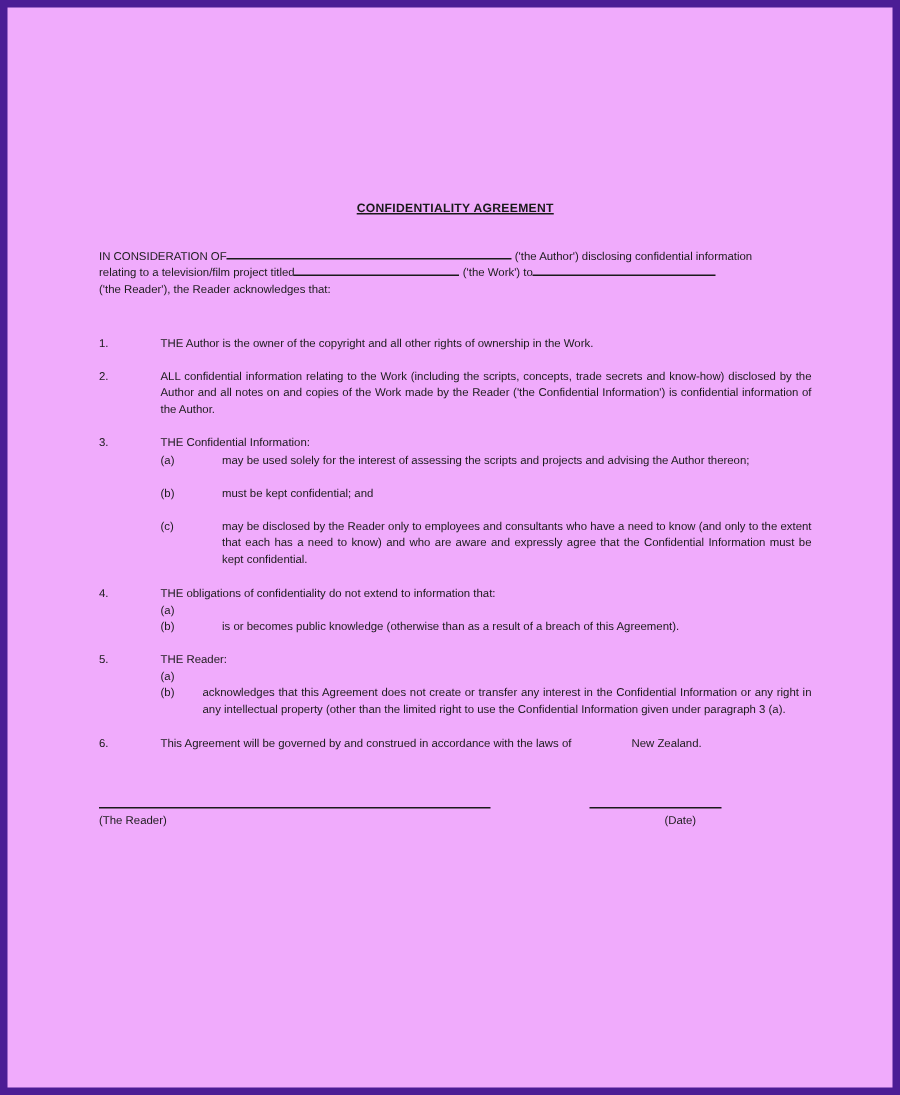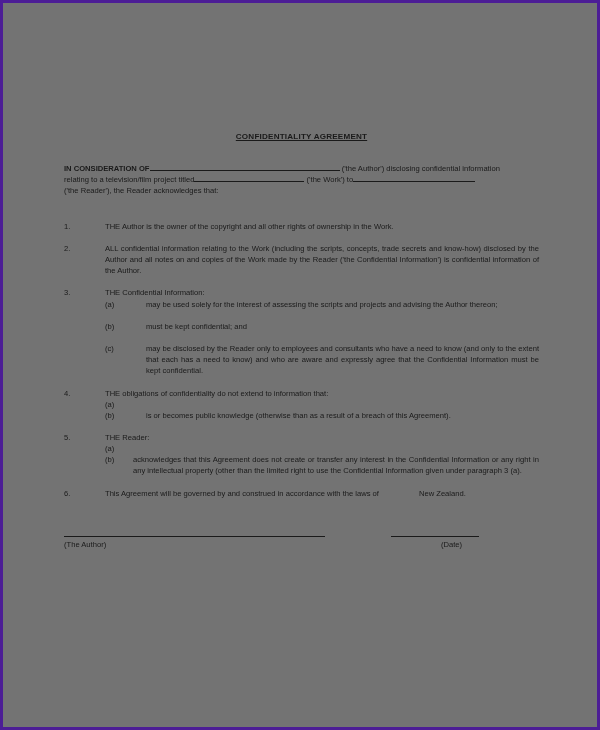--- a/index.html
+++ b/index.html
@@ -12,22 +12,22 @@
     width: 600px;
     height: 730px;
     font-family: "Liberation Sans", sans-serif;
     color: #1a1a1a;
   }
   .page {
     position: relative;
     box-sizing: border-box;
     width: 600px;
     height: 730px;
-    background: #737373;
-    border: 3px solid #4c1d95;
+    background: #f0abfc;
+    border: 5px solid #4c1d95;
     overflow: hidden;
   }
   .doc-body {
     position: absolute;
     left: 61px;
     top: 128px;
     width: 475px;
   }
 
   
@@ -42,21 +42,21 @@
   }
 
   
   .intro {
     font-size: 7.6px;
     line-height: 11.2px;
     margin: 0 0 24px 0;
     text-align: left;
   }
   .intro .lead {
-    font-weight: bold;
+    font-weight: normal;
   }
   .rule {
     display: inline-block;
     border-bottom: 1px solid #1a1a1a;
     vertical-align: baseline;
     height: 7px;
   }
   .rule.r1 { width: 190px; }
   .rule.r2 { width: 110px; }
   .rule.r3 { width: 122px; }
@@ -207,18 +207,18 @@
 
     <div class="clause" style="margin-top:11px; text-align:left;">
       <span class="num">6.</span>
       <span>This Agreement will be governed by and construed in accordance with the laws of</span><span class="tabgap"></span><span>New Zealand.</span>
     </div>
 
 
     <div class="sig-block">
       <div class="sig-line reader"></div>
       <div class="sig-line date"></div>
-      <div class="sig-label reader">(The Author)</div>
+      <div class="sig-label reader">(The Reader)</div>
       <div class="sig-label date">(Date)</div>
     </div>
 
   </div>
 </div>
 
 </body></html>

